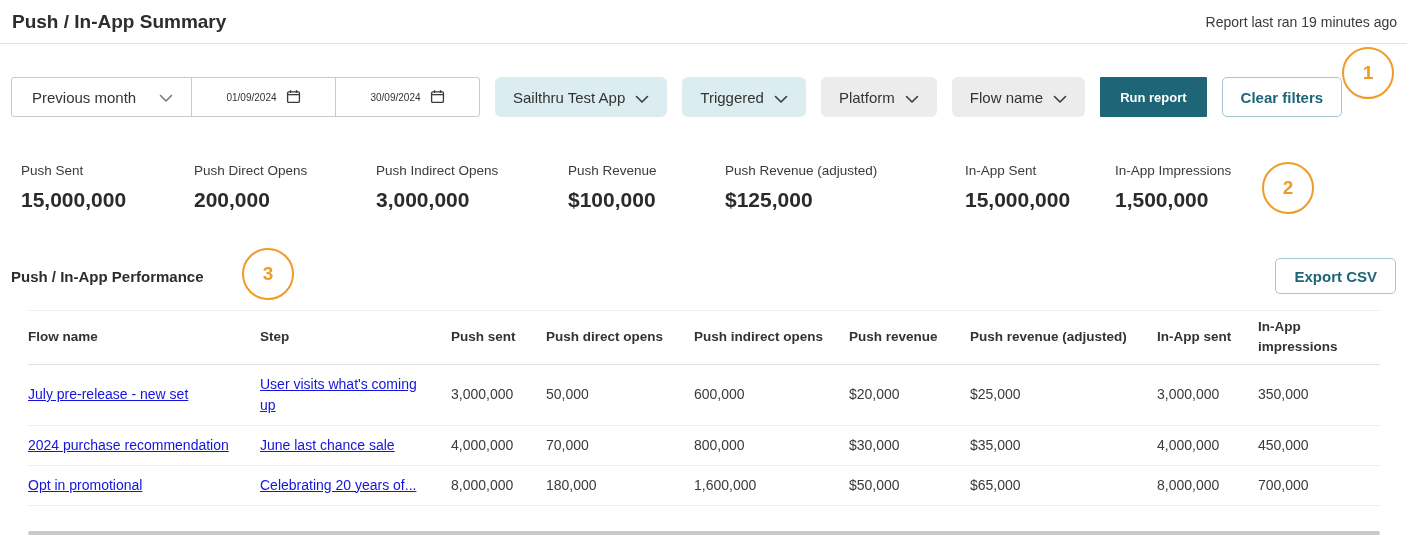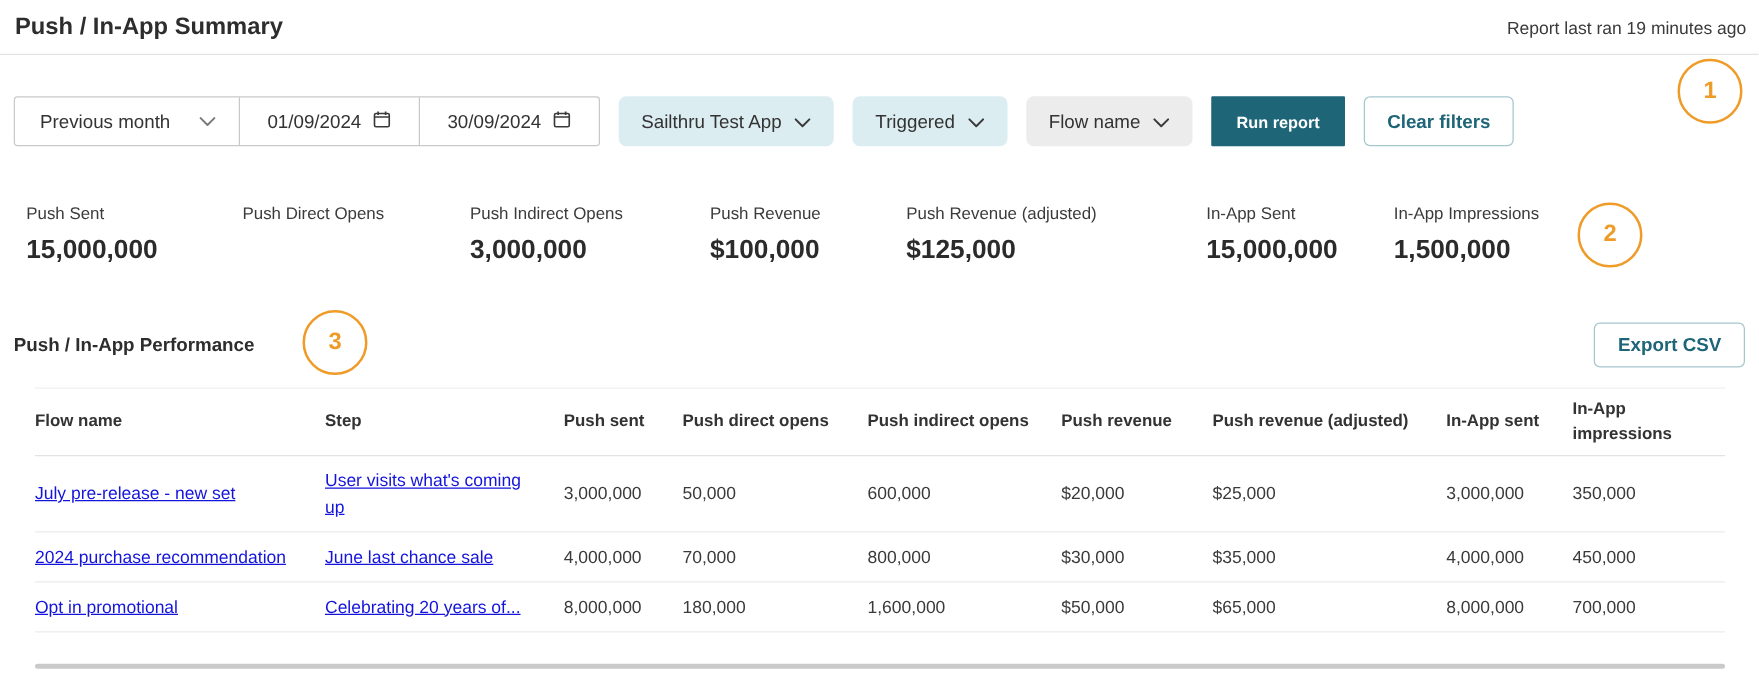--- a/index.html
+++ b/index.html
@@ -15,21 +15,21 @@
   .report-status { font-size:14px; color:#3a3a3a; }
 
   
   .filter-bar { display:flex; align-items:center; margin:33px 8px 0 11px; height:40px; }
   .filter-group { display:flex; height:40px; border:1px solid #c9c9c9;
     border-radius:3px; background:#fff; }
   .filter-group > * { display:flex; align-items:center; height:100%; }
   .range-select { width:179px; justify-content:space-between; padding:0 18px 0 20px;
     font-size:15px; color:#333; }
   .range-select .chev { color:#7a7a7a; }
-  .date-cell { width:144px; justify-content:center; gap:9px; font-size:15px;
+  .date-cell { width:144px; justify-content:center; gap:9px; font-size:10px;
     color:#333; border-left:1px solid #c9c9c9; cursor:pointer; }
   .pill { display:flex; align-items:center; gap:10px; height:40px; padding:0 18px;
     margin-left:15px; border-radius:6px; font-size:15px; color:#333;
     background:var(--pill-inactive); }
   .pill.active { background:var(--pill-active); }
   .pill .chev { color:#3a3a3a; position:relative; top:1px; }
   .btn-primary { height:40px; padding:0 20px; margin-left:15px; border-radius:1px;
     background:var(--accent); color:#fff; font-size:13px; font-weight:bold; }
   .btn-outline { height:40px; padding:0 18px; margin-left:15px; border-radius:5px;
     background:#fff; border:1px solid #a5c6cf; color:var(--accent);
@@ -128,38 +128,45 @@
               <path d="M1.5 1.5 L7 7 L12.5 1.5" stroke="currentColor" stroke-width="1.6" stroke-linecap="round" stroke-linejoin="round"></path>
             </svg></span>
         </button>
         <button class="pill active">
           <span>Triggered</span>
           <span class="chev"><svg width="14" height="9" viewBox="0 0 14 9" fill="none">
               <path d="M1.5 1.5 L7 7 L12.5 1.5" stroke="currentColor" stroke-width="1.6" stroke-linecap="round" stroke-linejoin="round"></path>
             </svg></span>
         </button>
         <button class="pill">
+          <span>Platform</span>
+          <span class="chev"><svg width="14" height="9" viewBox="0 0 14 9" fill="none">
+              <path d="M1.5 1.5 L7 7 L12.5 1.5" stroke="currentColor" stroke-width="1.6" stroke-linecap="round" stroke-linejoin="round"></path>
+            </svg></span>
+        </button>
+        <button class="pill">
           <span>Flow name</span>
           <span class="chev"><svg width="14" height="9" viewBox="0 0 14 9" fill="none">
               <path d="M1.5 1.5 L7 7 L12.5 1.5" stroke="currentColor" stroke-width="1.6" stroke-linecap="round" stroke-linejoin="round"></path>
             </svg></span>
         </button>
       </div>
 
     <button class="btn-primary">Run report</button>
     <button class="btn-outline">Clear filters</button>
   </div>
 
   <div class="metrics">
       <div class="metric">
         <div class="m-label">Push Sent</div>
         <div class="m-value">15,000,000</div>
       </div>
       <div class="metric">
         <div class="m-label">Push Direct Opens</div>
+        <div class="m-value">200,000</div>
       </div>
       <div class="metric">
         <div class="m-label">Push Indirect Opens</div>
         <div class="m-value">3,000,000</div>
       </div>
       <div class="metric">
         <div class="m-label">Push Revenue</div>
         <div class="m-value">$100,000</div>
       </div>
       <div class="metric">

